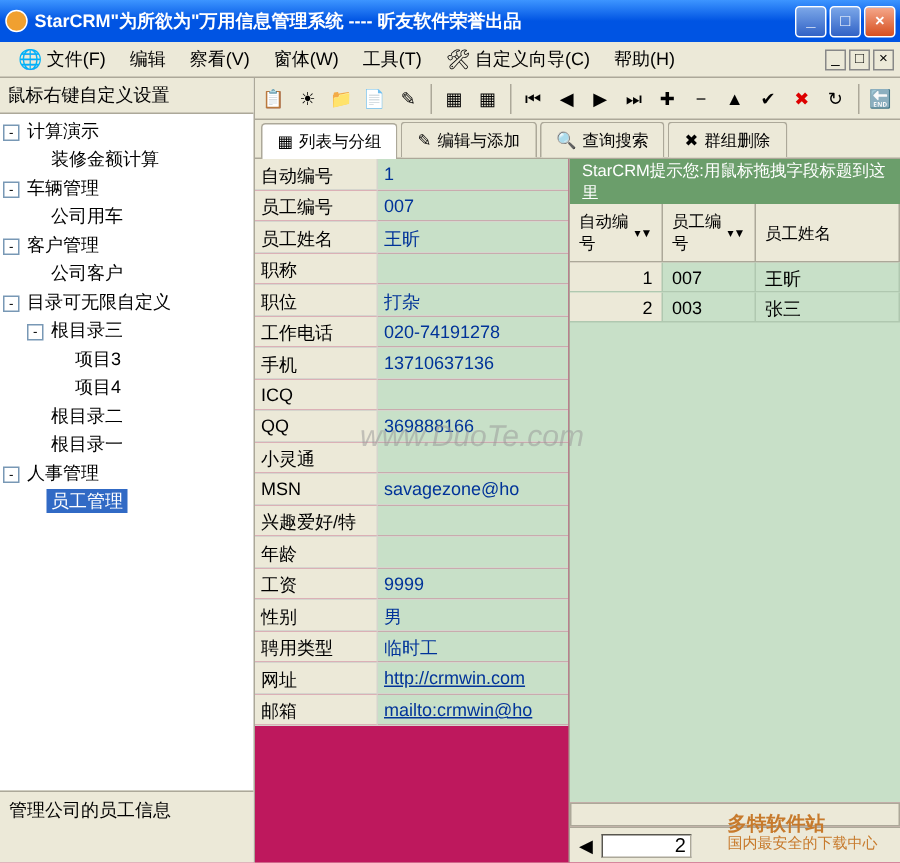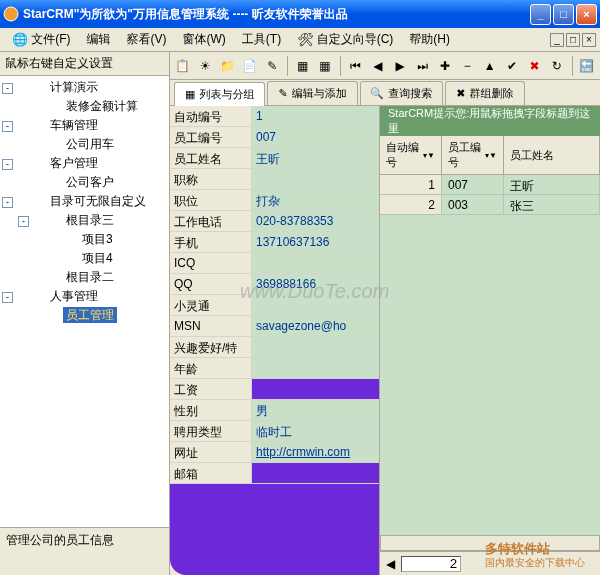--- a/index.html
+++ b/index.html
@@ -17,31 +17,31 @@
 .menu-right { margin-left: auto; display: flex; gap: 2px; }
 .sysbtn { width: 14px; height: 14px; font-size: 10px; border: 1px solid #888; background: #ece9d8; display: flex; align-items: center; justify-content: center; cursor: pointer; }
 .body-area { display: flex; height: calc(575px - 28px - 24px); }
 .sidebar { width: 170px; background: #fff; border-right: 1px solid #aca899; display: flex; flex-direction: column; }
 .sidebar-title { background: #ece9d8; padding: 3px 5px; border-bottom: 1px solid #aca899; }
 .tree { flex: 1; overflow: auto; padding: 2px; }
 .tree-node { padding: 1px 0; white-space: nowrap; }
 .tree-ind { display: inline-block; }
 .tree-exp { display: inline-block; width: 11px; height: 11px; border: 1px solid #7898b5; text-align: center; line-height: 9px; font-size: 9px; margin-right: 2px; cursor: pointer; background: #fff; color: #000; }
 .tree-leaf { display: inline-block; width: 11px; margin-right: 2px; }
-.tree-label { padding: 1px 3px; cursor: pointer; margin-left: 32px; }
-.tree-label.sel { background: #316ac5; color: #fde047; }
+.tree-label { padding: 1px 3px; cursor: pointer; }
+.tree-label.sel { background: #316ac5; color: #ffffff; }
 .sidebar-footer { padding: 4px 6px; border-top: 1px solid #aca899; background: #ece9d8; height: 48px; }
 .main { flex: 1; display: flex; flex-direction: column; min-width: 0; }
 .toolbar { height: 28px; background: #ece9d8; border-bottom: 1px solid #aca899; display: flex; align-items: center; padding: 0 2px; gap: 1px; }
 .tb-btn { width: 22px; height: 22px; border: 1px solid transparent; display: flex; align-items: center; justify-content: center; cursor: pointer; font-size: 12px; }
 .tb-sep { width: 1px; height: 20px; background: #aca899; margin: 0 3px; }
 .tabbar { height: 26px; background: #ece9d8; display: flex; align-items: flex-end; border-bottom: 1px solid #aca899; padding-left: 4px; }
 .tab { padding: 4px 10px; border: 1px solid #aca899; border-bottom: none; background: #ece9d8; margin-right: 2px; cursor: pointer; display: flex; align-items: center; gap: 4px; border-radius: 3px 3px 0 0; font-size: 11px; }
 .tab.active { background: #fff; position: relative; top: 1px; }
-.content { flex: 1; display: flex; background: #6d28d9; min-height: 0; border-radius: 16px; }
+.content { flex: 1; display: flex; background: #be185d; min-height: 0; }
 .form-pane { width: 210px; border-right: 1px solid #aca899; overflow-y: auto; }
 .form-row { display: flex; height: 21px; border-bottom: 1px solid #d5d5cd; }
 .form-label { width: 82px; background: #ece9d8; padding: 3px 4px; border-right: 1px solid #d5d5cd; }
 .form-value { flex: 1; padding: 3px 4px; background: #c8e0c8; color: #003399; overflow: hidden; white-space: nowrap; }
 .form-value.linky { text-decoration: underline; }
 .grid-pane { flex: 1; display: flex; flex-direction: column; min-width: 0; }
 .grid-hint { background: #6b9e6b; color: white; padding: 6px 8px; font-size: 11px; height: 30px; display: flex; align-items: center; }
 .grid-head { display: flex; background: #ece9d8; border-bottom: 1px solid #aca899; }
 .grid-col { padding: 4px 6px; border-right: 1px solid #aca899; font-size: 11px; display: flex; align-items: center; gap: 2px; }
 .grid-body { flex: 1; background: #c8e0c8; }
@@ -109,20 +109,21 @@
         <div class="tree-node"><span class="tree-ind" style="width:16px"></span><span class="tree-leaf"></span><span class="tree-label">装修金额计算</span></div>
         <div class="tree-node"><span class="tree-ind" style="width:0px"></span><span class="tree-exp">-</span><span class="tree-label">车辆管理</span></div>
         <div class="tree-node"><span class="tree-ind" style="width:16px"></span><span class="tree-leaf"></span><span class="tree-label">公司用车</span></div>
         <div class="tree-node"><span class="tree-ind" style="width:0px"></span><span class="tree-exp">-</span><span class="tree-label">客户管理</span></div>
         <div class="tree-node"><span class="tree-ind" style="width:16px"></span><span class="tree-leaf"></span><span class="tree-label">公司客户</span></div>
         <div class="tree-node"><span class="tree-ind" style="width:0px"></span><span class="tree-exp">-</span><span class="tree-label">目录可无限自定义</span></div>
         <div class="tree-node"><span class="tree-ind" style="width:16px"></span><span class="tree-exp">-</span><span class="tree-label">根目录三</span></div>
         <div class="tree-node"><span class="tree-ind" style="width:32px"></span><span class="tree-leaf"></span><span class="tree-label">项目3</span></div>
         <div class="tree-node"><span class="tree-ind" style="width:32px"></span><span class="tree-leaf"></span><span class="tree-label">项目4</span></div>
         <div class="tree-node"><span class="tree-ind" style="width:16px"></span><span class="tree-leaf"></span><span class="tree-label">根目录二</span></div>
+        <div class="tree-node"><span class="tree-ind" style="width:16px"></span><span class="tree-leaf"></span><span class="tree-label">根目录一</span></div>
         <div class="tree-node"><span class="tree-ind" style="width:0px"></span><span class="tree-exp">-</span><span class="tree-label">人事管理</span></div>
         <div class="tree-node"><span class="tree-ind" style="width:16px"></span><span class="tree-leaf"></span><span class="tree-label sel">员工管理</span></div>
       </div>
     <div class="sidebar-footer">管理公司的员工信息</div>
   </div>
 
   <div class="main">
     <div class="toolbar">
       <div class="tb-btn">📋</div>
       <div class="tb-btn">☀</div>
@@ -183,21 +184,21 @@
           <div class="form-row">
             <div class="form-label">职称</div>
             <div class="form-value"></div>
           </div>
           <div class="form-row">
             <div class="form-label">职位</div>
             <div class="form-value">打杂</div>
           </div>
           <div class="form-row">
             <div class="form-label">工作电话</div>
-            <div class="form-value">020-83788353</div>
+            <div class="form-value">020-74191278</div>
           </div>
           <div class="form-row">
             <div class="form-label">手机</div>
             <div class="form-value">13710637136</div>
           </div>
           <div class="form-row">
             <div class="form-label">ICQ</div>
             <div class="form-value"></div>
           </div>
           <div class="form-row">
@@ -215,35 +216,37 @@
           <div class="form-row">
             <div class="form-label">兴趣爱好/特长</div>
             <div class="form-value"></div>
           </div>
           <div class="form-row">
             <div class="form-label">年龄</div>
             <div class="form-value"></div>
           </div>
           <div class="form-row">
             <div class="form-label">工资</div>
+            <div class="form-value">9999</div>
           </div>
           <div class="form-row">
             <div class="form-label">性别</div>
             <div class="form-value">男</div>
           </div>
           <div class="form-row">
             <div class="form-label">聘用类型</div>
             <div class="form-value">临时工</div>
           </div>
           <div class="form-row">
             <div class="form-label">网址</div>
             <div class="form-value linky">http://crmwin.com</div>
           </div>
           <div class="form-row">
             <div class="form-label">邮箱</div>
+            <div class="form-value linky">mailto:crmwin@ho</div>
           </div>
         </div>
       <div class="grid-pane">
         <div class="grid-hint">StarCRM提示您:用鼠标拖拽字段标题到这里</div>
         <div class="grid-head">
           <div class="grid-col" style="width:62px">
               <span>自动编号</span>
               <span class="sort-icon">▾▼</span>
             </div>
           <div class="grid-col" style="width:62px">

